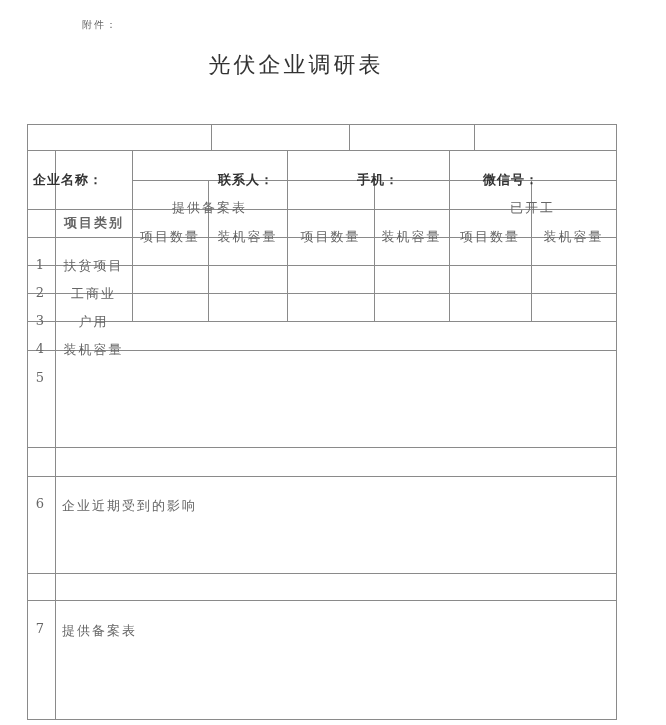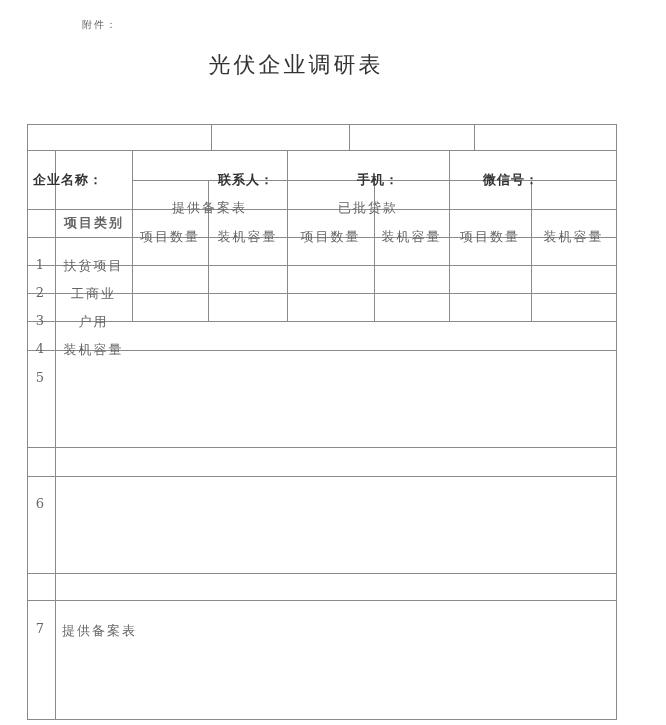--- a/index.html
+++ b/index.html
@@ -60,21 +60,21 @@
   <div class="cell" style="left:110px; top:125px; width:100px; height:24px;"></div>
   <div class="txt bold" style="left:218px; top:129px;">联系人：</div>
   <div class="cell" style="left:280px; top:125px; width:68px; height:24px;"></div>
   <div class="txt bold" style="left:357px; top:129px;">手机：</div>
   <div class="cell" style="left:400px; top:125px; width:73px; height:24px;"></div>
   <div class="txt bold" style="left:483px; top:129px;">微信号：</div>
   <div class="cell" style="left:555px; top:125px; width:60px; height:24px;"></div>
 
   <div class="txt c" style="left:56px; top:172px; width:76px;font-weight:bold;">项目类别</div>
   <div class="txt c" style="left:132px; top:157px; width:155px;">提供备案表</div>
-  <div class="txt c" style="left:287px; top:157px; width:162px;">已批贷款</div>
+  <div class="txt c" style="left:449px; top:157px; width:167px;">已开工</div>
 
   <div class="txt c" style="left:132px; top:186px; width:76px;">项目数量</div>
   <div class="txt c" style="left:208px; top:186px; width:79px;">装机容量</div>
   <div class="txt c" style="left:287px; top:186px; width:87px;">项目数量</div>
   <div class="txt c" style="left:374px; top:186px; width:75px;">装机容量</div>
   <div class="txt c" style="left:449px; top:186px; width:82px;">项目数量</div>
   <div class="txt c" style="left:531px; top:186px; width:85px;">装机容量</div>
 
   <div>
     <div class="txt c" style="left:27px; top:215px; width:28px;">1</div>
@@ -114,18 +114,19 @@
     <div class="cell" style="left:288px; top:294px; width:86px; height:27px;"></div>
     <div class="cell" style="left:375px; top:294px; width:74px; height:27px;"></div>
     <div class="cell" style="left:450px; top:294px; width:81px; height:27px;"></div>
     <div class="cell" style="left:532px; top:294px; width:84px; height:27px;"></div>
   </div>
 
   <div class="txt c" style="left:27px; top:328px; width:28px;">5</div>
   <div class="cell" style="left:56px; top:351px; width:560px; height:96px;"></div>
 
   <div class="txt c" style="left:27px; top:454px; width:28px;">6</div>
+  <div class="txt" style="left:62px; top:455px;">企业近期受到的影响</div>
   <div class="cell" style="left:56px; top:477px; width:560px; height:96px;"></div>
 
   <div class="txt c" style="left:27px; top:579px; width:28px;">7</div>
   <div class="txt" style="left:62px; top:580px;">提供备案表</div>
   <div class="cell" style="left:56px; top:601px; width:560px; height:118px;"></div>
 </div>
 
 </body></html>

